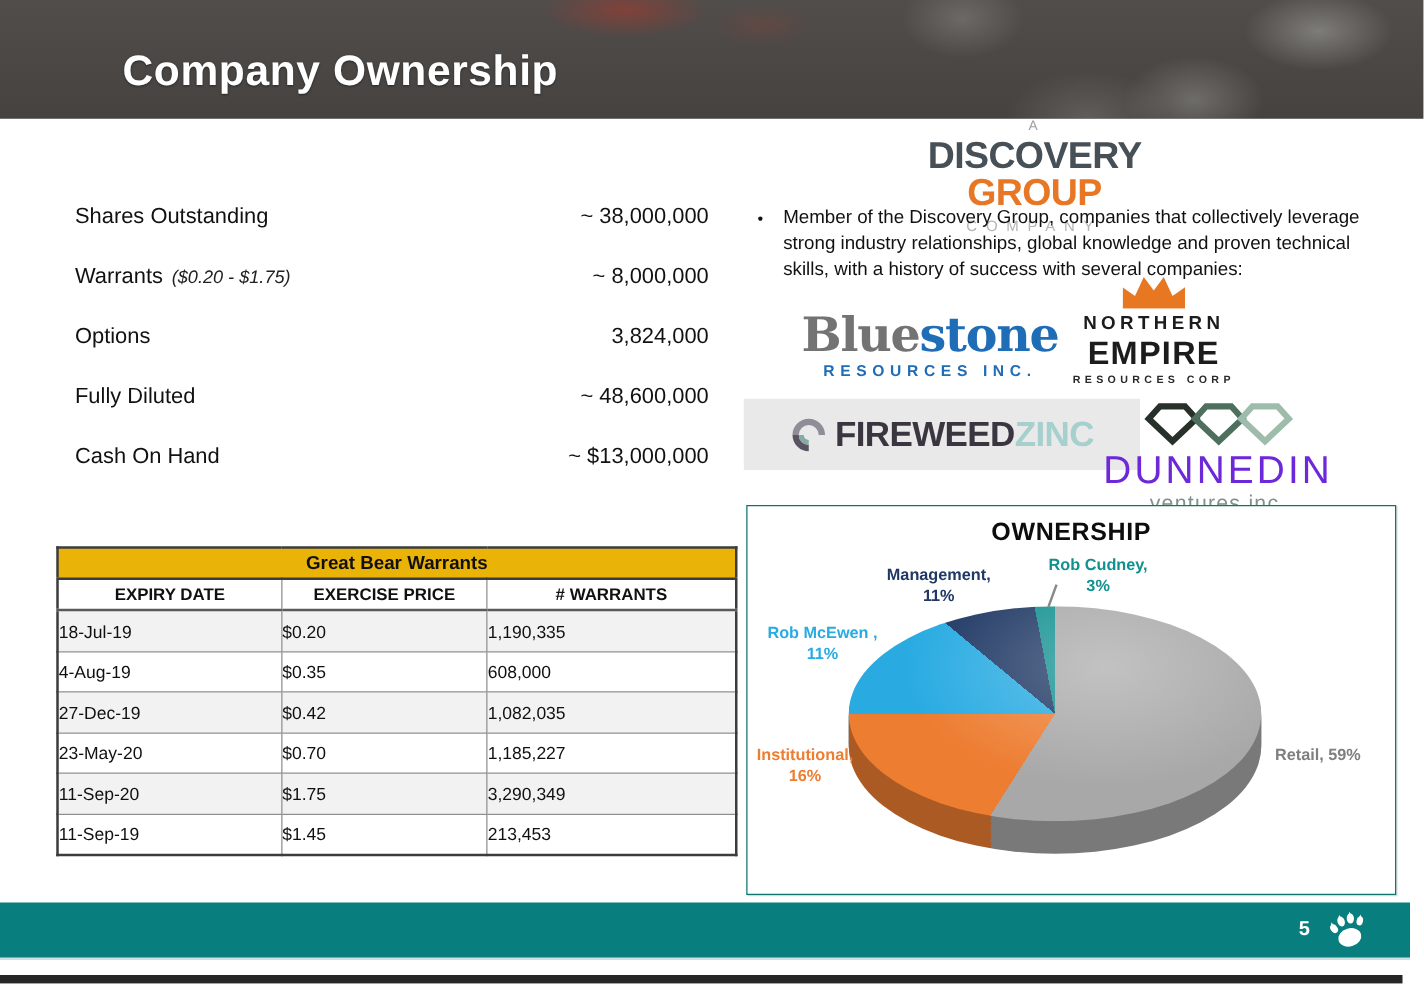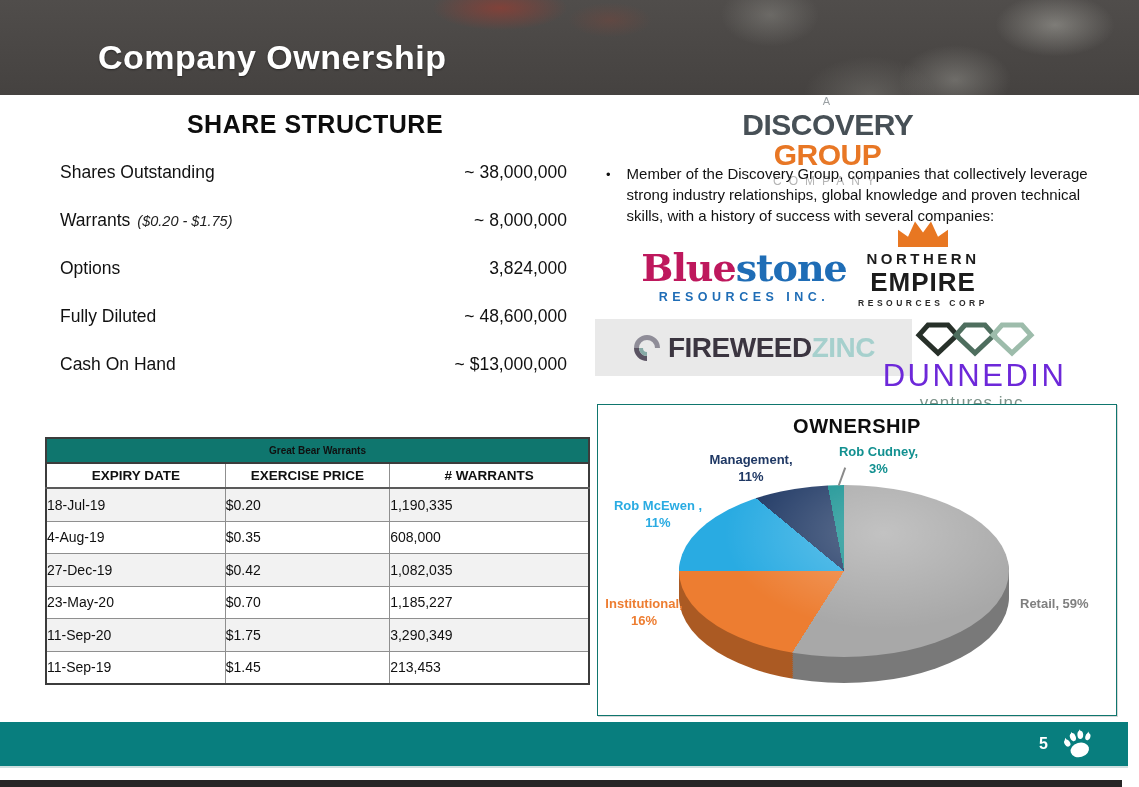--- a/index.html
+++ b/index.html
@@ -34,40 +34,40 @@
   .share-row .note{font-size:14.5px;font-style:italic;color:#222;margin-left:7px;}
   .share-row .note:empty{display:none;}
   .share-row .val{font-size:17.5px;color:#111;}
   
   .warrants{
     position:absolute;left:45px;top:437px;width:545px;border-collapse:collapse;
     font-size:14px;color:#101010;
   }
   .warrants th,.warrants td{border:1px solid #8f8f8f;padding:0;}
   .warrants{border:2px solid #3c3c3c;}
-  .warrants .t-title{background:#0f766e;font-size:10px;font-weight:bold;height:23px;border-bottom:2px solid #3c3c3c;}
+  .warrants .t-title{background:#eab308;font-size:15px;font-weight:bold;height:23px;border-bottom:2px solid #3c3c3c;}
   .warrants .t-colhead th{background:#ffffff;font-size:13.5px;font-weight:bold;height:23px;border-bottom:2px solid #5a5a5a;}
   .warrants td{height:31.5px;}
   .warrants tr.stripe td{background:#f2f2f2;}
   .col-date{width:180px;} .col-price{width:165px;} .col-num{width:200px;}
   
   .dg-logo{position:absolute;left:690px;top:96px;width:275px;text-align:center;line-height:1;}
   .dg-a{font-size:11px;color:#9aa0a3;letter-spacing:2px;margin-bottom:3px;}
   .dg-name{font-size:30px;font-weight:bold;letter-spacing:-.5px;margin-bottom:5px;}
   .dg-dark{color:#475056;}
   .dg-orange{color:#e87725;}
   .dg-company{font-size:12px;color:#b5b5b5;letter-spacing:7px;}
   
   .bullet-row{position:absolute;left:606px;top:163px;width:505px;display:flex;}
   .bullet-marker{font-size:13px;margin:4px 16px 0 0;color:#111;}
   .bullet-text{font-size:15px;line-height:21px;color:#111;}
   
   .logo-bluestone{position:absolute;left:604px;top:249px;width:280px;text-align:center;line-height:1;}
   .bs-word{font-family:"DejaVu Serif",serif;font-weight:bold;font-size:38px;letter-spacing:-1px;}
-  .bs-gold{color:#be185d;} .bs-blue{color:#1f6db6;}
+  .bs-gold{color:#737373;} .bs-blue{color:#1f6db6;}
   .bs-tag{margin-top:4px;font-size:12.5px;font-weight:bold;color:#1f6db6;letter-spacing:4.5px;}
   .logo-ne{position:absolute;left:858px;top:220px;width:130px;text-align:center;line-height:1;}
   .ne-crown{width:50px;height:27px;margin:0 auto 4px auto;background:#e87722;
     clip-path:polygon(0 100%,0 36%,20% 62%,34% 6%,50% 46%,66% 6%,80% 62%,100% 36%,100% 100%);}
   .ne-l1{font-size:15px;font-weight:bold;color:#1c1c1c;letter-spacing:3.5px;}
   .ne-l2{font-size:26px;font-weight:bold;color:#1c1c1c;letter-spacing:1px;margin-top:3px;}
   .ne-l3{font-size:8.5px;font-weight:bold;color:#2a2a2a;letter-spacing:3.5px;margin-top:4px;}
   .logo-fireweed{position:absolute;left:595px;top:319px;width:317px;height:57px;background:#e9e9e9;
     display:flex;align-items:center;justify-content:center;gap:6px;}
   .fw-dark{font-size:28px;font-weight:bold;color:#3b3540;letter-spacing:-.5px;}
@@ -98,21 +98,20 @@
 </style>
 </head>
 <body>
 
 <div class="slide">
 
   <div class="hero">
     <div class="slide-title">Company Ownership</div>
   </div>
 
-  <div class="ss-heading">SHARE STRUCTURE</div>
 
   <div class="share-rows">
     <div class="share-row">
       <span><span class="lbl">Shares Outstanding</span></span>
       <span class="val">~ 38,000,000</span>
     </div>
     <div class="share-row">
       <span><span class="lbl">Warrants</span><span class="note">($0.20 - $1.75)</span></span>
       <span class="val">~ 8,000,000</span>
     </div>

